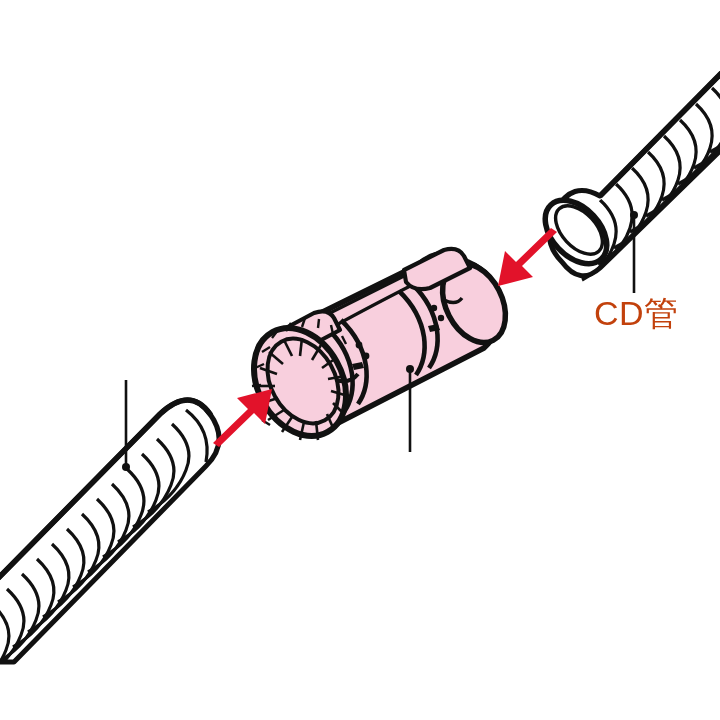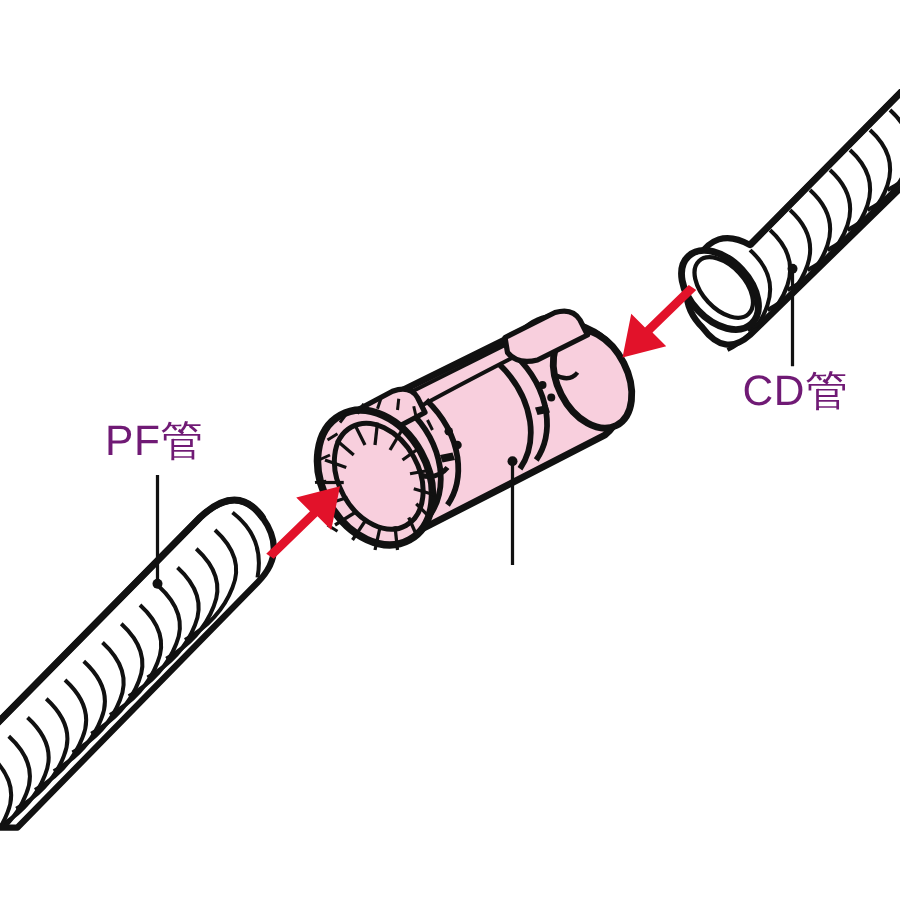--- a/index.html
+++ b/index.html
@@ -17,21 +17,21 @@
   }
   #diagram {
     position: absolute;
     left: 0;
     top: 0;
     width: 720px;
     height: 720px;
   }
   .lbl {
     position: absolute;
-    color: #701a75;
+    color: #c2410c;
     font-family: "Liberation Sans", "DejaVu Sans", sans-serif;
     font-weight: 400;
     white-space: nowrap;
     letter-spacing: 0.5px;
   }
   #label-pf {
     left: 84px;
     top: 334px;
     font-size: 34px;
     line-height: 38px;
@@ -235,18 +235,17 @@
       <path d="M 634,293 L 634,216"></path>
       <path d="M 410,452 L 410,370"></path>
     </g>
     <g fill="#111111">
       <circle cx="126" cy="467" r="4"></circle>
       <circle cx="634" cy="215" r="4"></circle>
       <circle cx="410" cy="369" r="4"></circle>
     </g>
   </svg>
 
-  <div class="lbl" id="label-pf">PF管</div>
 
   <div class="lbl" id="label-cd">CD管</div>
 
 
 </div>
 
 </body></html>

